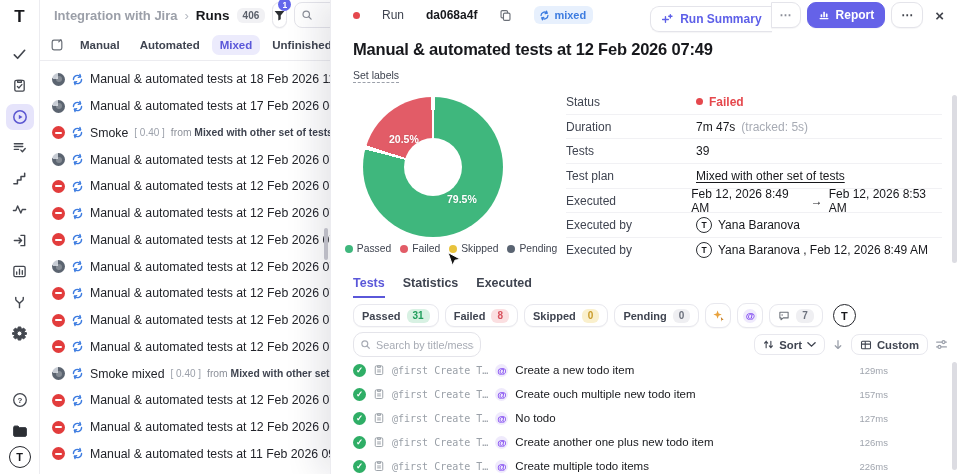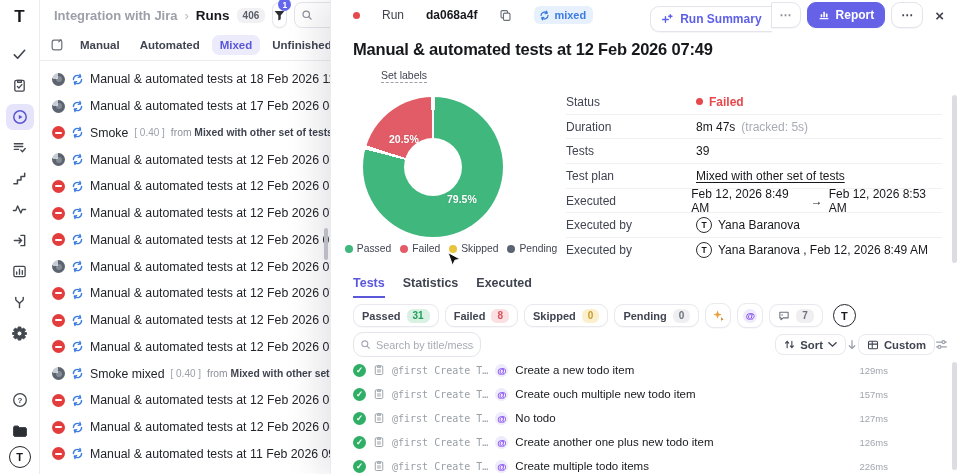--- a/index.html
+++ b/index.html
@@ -53,21 +53,21 @@
   .run-id { font-weight:800; }
   .chip-mixed { background:#e7f0fd; color:#3d7ce0; font-weight:700; font-size:11px; border-radius:6px; padding:3px 7px 3px 5px; display:flex; align-items:center; gap:4px; }
   .head-right { margin-left:auto; display:flex; align-items:center; gap:6px; }
   .btn { display:flex; align-items:center; gap:6px; border:1px solid #e4e4ea; background:#fff; border-radius:9px; padding:5px 10px; font-size:12px; font-weight:700; box-shadow:0 1px 1px rgba(20,20,40,.04); }
   .btn-summary { color:#5d5fe8; border-radius:9px 0 0 9px; border-right:none;margin-top:8px; }
   .btn-summary-more { color:#8b8f98; border-radius:0 9px 9px 0; padding:5px 8px; }
   .btn-report { background:#6562e8; border-color:#6562e8; color:#fff; }
   .btn-more { color:#42454d; padding:5px 9px; }
   .p-close { color:#42454d; font-size:15px; font-weight:700; padding:2px 6px; }
   .p-title { position:absolute; top:40px; left:22px; font-size:16.5px; font-weight:800; letter-spacing:-.2px; }
-  .set-labels { position:absolute; top:69px; left:22px; font-size:10.5px; color:#3f4450; border-bottom:1px dashed #9ba0aa; padding-bottom:1px;margin-left:28px; }
+  .set-labels { position:absolute; top:69px; left:22px; font-size:10.5px; color:#3f4450; border-bottom:1px dashed #9ba0aa; padding-bottom:1px; }
 
   
   .donut-wrap { position:absolute; top:97px; left:32px; width:140px; height:140px;text-align:right; }
   .donut { width:140px; height:140px; border-radius:50%;
     background:conic-gradient(#fff 0 1.5deg, #3fb77d 1.5deg 284.5deg, #fff 284.5deg 288deg, #e25c67 288deg 358.5deg, #fff 358.5deg 360deg); }
   .donut-hole { position:absolute; left:41px; top:41px; width:58px; height:58px; background:#fff; border-radius:50%; }
   .pie-label { position:absolute; color:#fff; font-weight:700; font-size:10.5px; text-shadow:0 0 2px rgba(0,0,0,.15); }
   .pie-label.small { left:26px; top:36px; }
   .pie-label.big { left:84px; top:96px; }
   .legend { position:absolute; top:243px; left:4px; width:232px; display:flex; justify-content:center; gap:9px; }
@@ -101,21 +101,21 @@
   .chip-ico { width:26px; height:25px; justify-content:center; padding:0; }
   .at-ico { width:14px; height:14px; border-radius:50%; background:#efeafc; color:#7a3ff0; font-weight:800; font-size:9.5px; display:flex; align-items:center; justify-content:center; }
   .at-ico::before { content:"@"; }
   .chips-avatar { width:23px; height:23px; border-radius:50%; border:1.7px solid #23252b; display:flex; align-items:center; justify-content:center; font-weight:800; font-size:11px; margin-left:4px; }
 
   
   .toolbar { position:absolute; top:332px; left:22px; right:12px; display:flex; align-items:center; gap:6px; }
   .search-box { width:128px; height:25px; border:1px solid #e4e4ea; border-radius:10px; display:flex; align-items:center; padding:0 6px; gap:5px; }
   .search-box input { border:none; outline:none; width:100%; font-size:10.8px; font-family:"Liberation Sans",sans-serif; color:#3f4450; background:transparent; }
   .search-box input::placeholder { color:#a7abb4; }
-  .tb-right { margin-left:auto; display:flex; align-items:center; }
+  .tb-right { margin-left:auto; display:flex; align-items:center; gap:7px; }
   .tb-btn { display:flex; align-items:center; gap:5px; border:1px solid #e8e8ee; border-radius:8px; padding:3.5px 8px; font-size:11.3px; font-weight:600; color:#3f4450; }
   .tb-ghost { color:#9ba0aa; display:flex; }
 
   
   .tests { position:absolute; top:358px; left:22px; right:72px; }
   .test-row { height:24px; display:flex; align-items:center; gap:7px; white-space:nowrap; overflow:hidden; }
   .check { width:13px; height:13px; border-radius:50%; background:#2fae66; color:#fff; font-size:8.5px; font-weight:800; display:flex; align-items:center; justify-content:center; }
   .check::before { content:"\2713"; }
   .t-prefix { font-family:"DejaVu Sans Mono", monospace; font-size:10px; color:#9aa0a8; }
   .t-title { font-size:11.5px; color:#17181c; font-weight:500; }
@@ -473,21 +473,21 @@
     <div class="info-row">
       <span class="info-label">Status</span>
       <span class="info-val">
           <span class="dot-red"></span>
           <span class="val-failed">Failed</span>
         </span>
     </div>
     <div class="info-row">
       <span class="info-label">Duration</span>
       <span class="info-val">
-          <span>8m 47s</span>
+          <span>7m 47s</span>
           <span class="muted">(tracked: 5s)</span>
         </span>
     </div>
     <div class="info-row">
       <span class="info-label">Tests</span>
       <span class="info-val">39</span>
     </div>
     <div class="info-row">
       <span class="info-label">Test plan</span>
       <span class="info-val link-u">Mixed with other set of tests</span>

